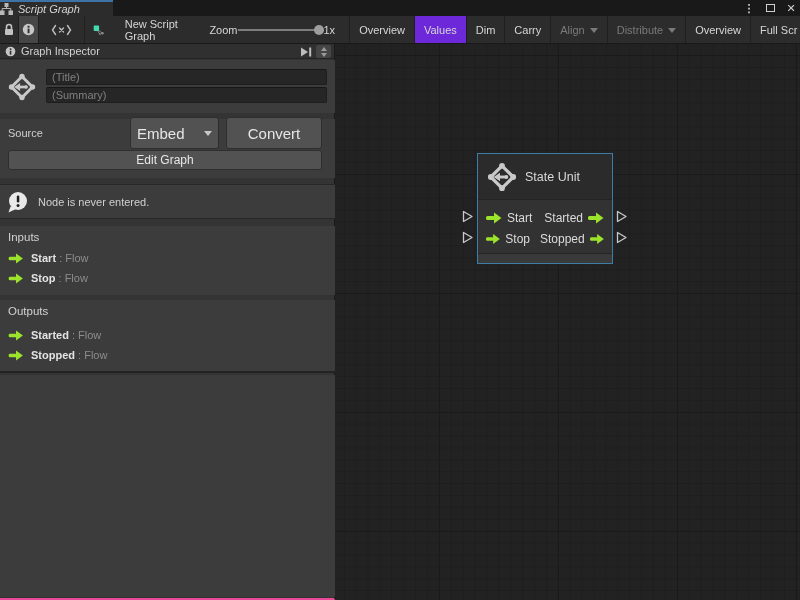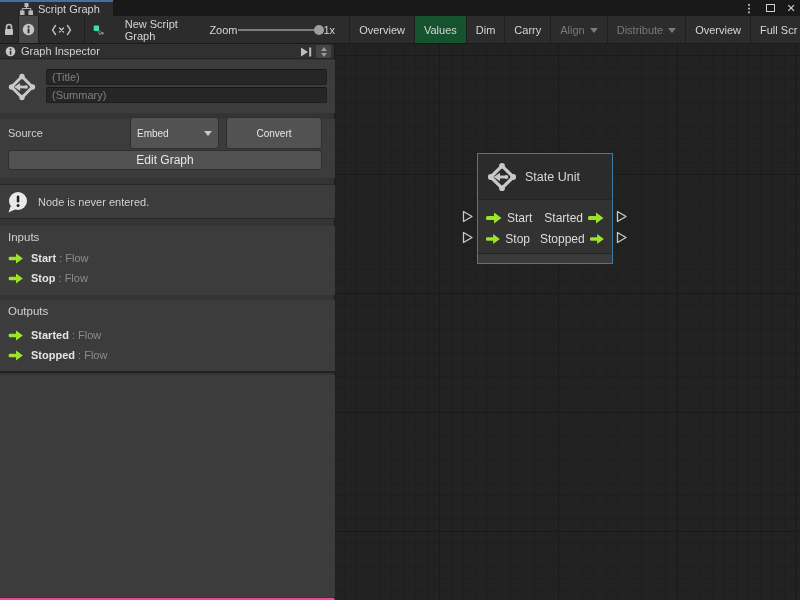--- a/index.html
+++ b/index.html
@@ -3,22 +3,22 @@
 <meta charset="utf-8">
 <style>
   * { margin:0; padding:0; box-sizing:border-box; }
   html,body { width:800px; height:600px; overflow:hidden; background:#191919;
               font-family:"Liberation Sans", sans-serif; -webkit-font-smoothing:antialiased; }
   .abs { position:absolute; }
 
   
   #tabstrip { position:absolute; left:0; top:0; width:800px; height:16px; background:#191919; }
   #tab-active { position:absolute; left:0; top:0; width:113px; height:16px; background:#2c2c2c;
-                border-top:2px solid #3e73a6; display:flex; align-items:center; gap:5px; padding-left:20px;
-                color:#d4d4d4; font-size:11px; }
+                border-top:2px solid #3e73a6; display:flex; align-items:center; gap:5px; padding-left:0;
+                color:#d4d4d4; font-size:11px;font-style:italic; }
   #win-controls { position:absolute; right:2px; top:0; height:16px; display:flex; align-items:center; gap:7px; color:#cfcfcf; }
   #win-controls .wc { width:14px; height:14px; display:flex; align-items:center; justify-content:center; font-size:11px; cursor:default; }
   .maxbox { width:9px; height:8px; border:1.5px solid #cfcfcf; display:inline-block; }
 
   
   #toolbar { position:absolute; left:0; top:16px; width:820px; height:28px; background:#2c2c2c;
              border-bottom:1px solid #191919; display:flex; align-items:stretch; color:#d6d6d6; font-size:11px; }
   .tb-sep { width:1px; background:#1f1f1f; }
   .tb-icon-btn { display:flex; align-items:center; justify-content:center; }
   .tb-icon-btn.on { background:#464646; }
@@ -26,21 +26,21 @@
   #btn-info { width:26px; }
   #btn-code { width:63px; }
   #graph-item { display:flex; align-items:center; gap:20px; padding:0 10px 0 8px; }
   #zoom-group { display:flex; align-items:center; padding-left:16px; }
   #zoom-slider { position:relative; width:86px; height:12px; }
   #zoom-slider .track { position:absolute; left:0; right:0; top:5px; height:2px; background:#7d7d7d; }
   #zoom-slider .handle { position:absolute; right:0; top:1px; width:10px; height:10px; border-radius:50%; background:#9e9e9e; }
   #zoom-val { padding:0 8px 0 0; }
   #tb-right { display:flex; align-items:stretch; margin-left:6px; }
   .tb-btn { display:flex; align-items:center; gap:5px; padding:0 9px; border-left:1px solid #1f1f1f; white-space:nowrap; }
-  .tb-btn.active { background:#14532d; }
+  .tb-btn.active { background:#6d28d9; }
   .tb-btn.disabled { color:#7a7a7a; }
   .caret { width:0; height:0; border-left:4px solid transparent; border-right:4px solid transparent;
            border-top:5px solid #c8c8c8; display:inline-block; margin-top:1px; }
   .tb-btn.disabled .caret { border-top-color:#7a7a7a; }
 
   
   #inspector { position:absolute; left:0; top:44px; width:335px; height:556px; background:#343434;
                border-right:1px solid #1a1a1a; border-bottom:2px solid #ec4899; color:#d2d2d2; font-size:11px; }
   #insp-header { position:absolute; left:0; top:0; width:100%; height:15px; background:#303030;
                  border-bottom:1px solid #232323; display:flex; align-items:center; gap:5px; padding-left:5px; }
@@ -51,21 +51,21 @@
   .tri-dn { width:0; height:0; border-left:3.5px solid transparent; border-right:3.5px solid transparent; border-top:4px solid #9a9a9a; }
   .section { position:absolute; left:0; width:335px; background:#3c3c3c;padding-left:38px; }
   #sec-title { top:16px; height:53px; }
   #sec-title .fields { position:absolute; left:46px; top:9px; width:281px; display:flex; flex-direction:column; gap:2px; }
   .field { height:16px; background:#262626; border:1px solid #1e1e1e; border-top-color:#171717; border-radius:2px;
            color:#cfcfcf; font-size:11px; padding:0 5px; width:100%; outline:none; font-family:"Liberation Sans",sans-serif; }
   .field::placeholder { color:#808080; opacity:1; }
   #sec-source { top:75px; height:59px; }
   #source-row { position:absolute; left:8px; right:13px; top:6px; height:16px; display:flex; align-items:center; }
   #source-label { width:122px; color:#cfcfcf; }
-  .u-btn { background:#525252; border:1px solid #2e2e2e; border-radius:3px; color:#e6e6e6; font-size:10px;
+  .u-btn { background:#525252; border:1px solid #2e2e2e; border-radius:3px; color:#e6e6e6; font-size:15px;
            display:flex; align-items:center; justify-content:center; height:32px; }
   #source-dd { width:89px; justify-content:space-between; padding:0 6px; }
   #convert-btn { width:96px; margin-left:7px; }
   #edit-graph-btn { position:absolute; left:8px; right:13px; top:31px; height:20px; font-size:12px; }
   #sec-warning { top:140px; height:35px; border-top:1px solid #272727; border-bottom:1px solid #272727;
                  display:flex; align-items:center; gap:8px; padding-left:6px; color:#d0d0d0; }
   #sec-inputs { top:182px; height:69px; }
   #sec-outputs { top:256px; height:73px; border-bottom:2px solid #232323; }
   #sec-empty { top:331px; height:222px; }
   .sec-title-text { position:absolute; left:8px; top:5px; color:#d2d2d2; font-size:11.5px; }

